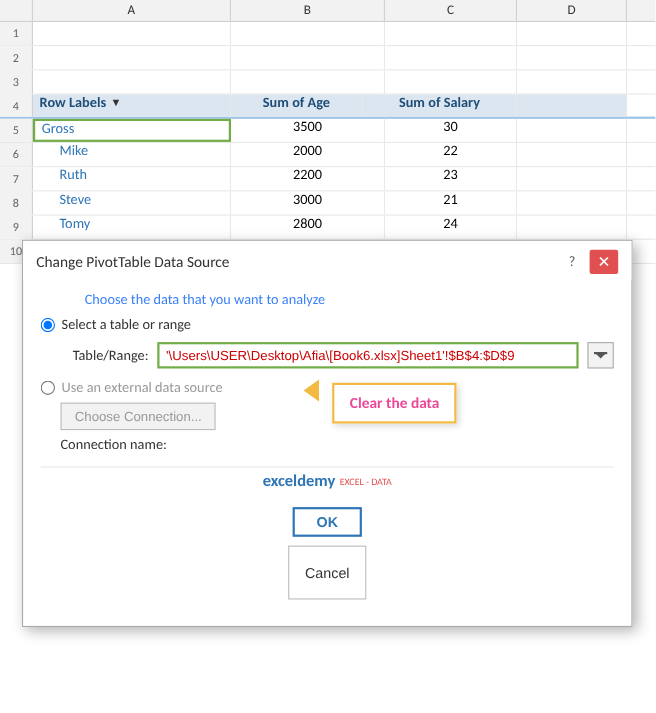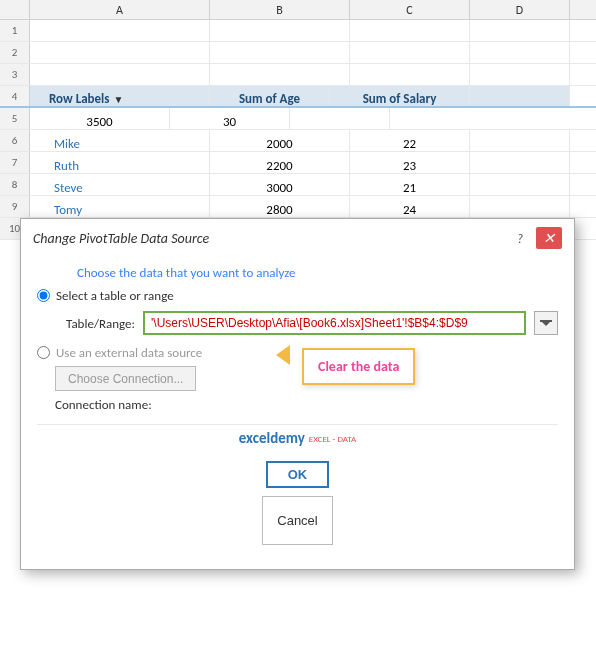--- a/index.html
+++ b/index.html
@@ -13,21 +13,21 @@
     .col-header-corner { width: 30px; min-width: 30px; border-right: 1px solid #d0d0d0; }
     .col-header { display: flex; align-items: center; justify-content: center; font-size: 12px; color: #333; border-right: 1px solid #d0d0d0; font-weight: normal; }
     .col-a { width: 180px; min-width: 180px; }
     .col-b { width: 140px; min-width: 140px; }
     .col-c { width: 120px; min-width: 120px; }
     .col-d { width: 100px; min-width: 100px; }
 
     
     .row { display: flex; height: 22px; border-bottom: 1px solid #e8e8e8; }
     .row-num { width: 30px; min-width: 30px; display: flex; align-items: center; justify-content: center; font-size: 11px; color: #666; background: #f2f2f2; border-right: 1px solid #d0d0d0; }
-    .cell { display: flex; align-items: flex-end; border-right: 1px solid #e8e8e8; padding: 0 19px; font-size: 13px; }
+    .cell { display: flex; align-items: flex-start; border-right: 1px solid #e8e8e8; padding: 0 6px; font-size: 13px; }
     .cell-a { width: 180px; min-width: 180px; }
     .cell-b { width: 140px; min-width: 140px; justify-content: center; }
     .cell-c { width: 120px; min-width: 120px; justify-content: center; }
     .cell-d { width: 100px; min-width: 100px; justify-content: center; }
 
     
     .header-row .cell { background: #dce6f1; font-weight: bold; color: #1f4e79; }
     .header-row { border-bottom: 2px solid #9dc3e6; }
 
     
@@ -40,21 +40,21 @@
     .row-label-cell { position: relative; }
     .dropdown-arrow { display: inline-block; margin-left: 4px; font-size: 10px; color: #333; }
 
     
     .subitem .cell-a { padding-left: 24px; color: #2e75b6; }
     .main-item .cell-a { color: #2e75b6; }
 
     
     .dialog-overlay { position: absolute; top: 218px; left: 20px; width: 555px; background: #fff; border: 1px solid #aaa; box-shadow: 4px 4px 12px rgba(0,0,0,0.3); z-index: 10; }
 
-    .dialog-titlebar { display: flex; align-items: center; justify-content: space-between; background: #fff; padding: 8px 12px 6px 12px; border-bottom: none; font-style: italic; }
+    .dialog-titlebar { display: flex; align-items: center; justify-content: space-between; background: #fff; padding: 8px 12px 6px 12px; border-bottom: none; }
     .dialog-title { font-size: 14px; font-weight: normal; color: #333; flex: 1; }
     .dialog-controls { display: flex; gap: 6px; align-items: center; }
     .dialog-help { width: 20px; height: 20px; display: flex; align-items: center; justify-content: center; font-size: 13px; color: #555; cursor: pointer; }
     .dialog-close { width: 26px; height: 22px; display: flex; align-items: center; justify-content: center; background: #e05050; color: #fff; font-size: 14px; cursor: pointer; border-radius: 2px; }
 
     .dialog-body { padding: 10px 16px 14px 16px; }
     .dialog-section-label { font-size: 13px; color: #3b82f6; margin-bottom: 8px; margin-left: 40px; }
 
     .radio-row { display: flex; align-items: center; gap: 6px; margin-bottom: 8px; }
     .radio-row input[type=radio] { margin: 0; }
@@ -133,20 +133,21 @@
         <span>Row Labels</span>
         <span class="dropdown-arrow">▼</span>
       </div>
       <div class="cell cell-c">Sum of Age</div>
       <div class="cell cell-b">Sum of Salary</div>
       <div class="cell cell-d"></div>
     </div>
 
     <div class="row gross-row main-item">
       <div class="row-num">5</div>
+      <div class="cell cell-a">Gross</div>
       <div class="cell cell-b">3500</div>
       <div class="cell cell-c">30</div>
       <div class="cell cell-d"></div>
     </div>
 
     <div class="row subitem">
       <div class="row-num">6</div>
       <div class="cell cell-a">Mike</div>
       <div class="cell cell-b">2000</div>
       <div class="cell cell-c">22</div>

